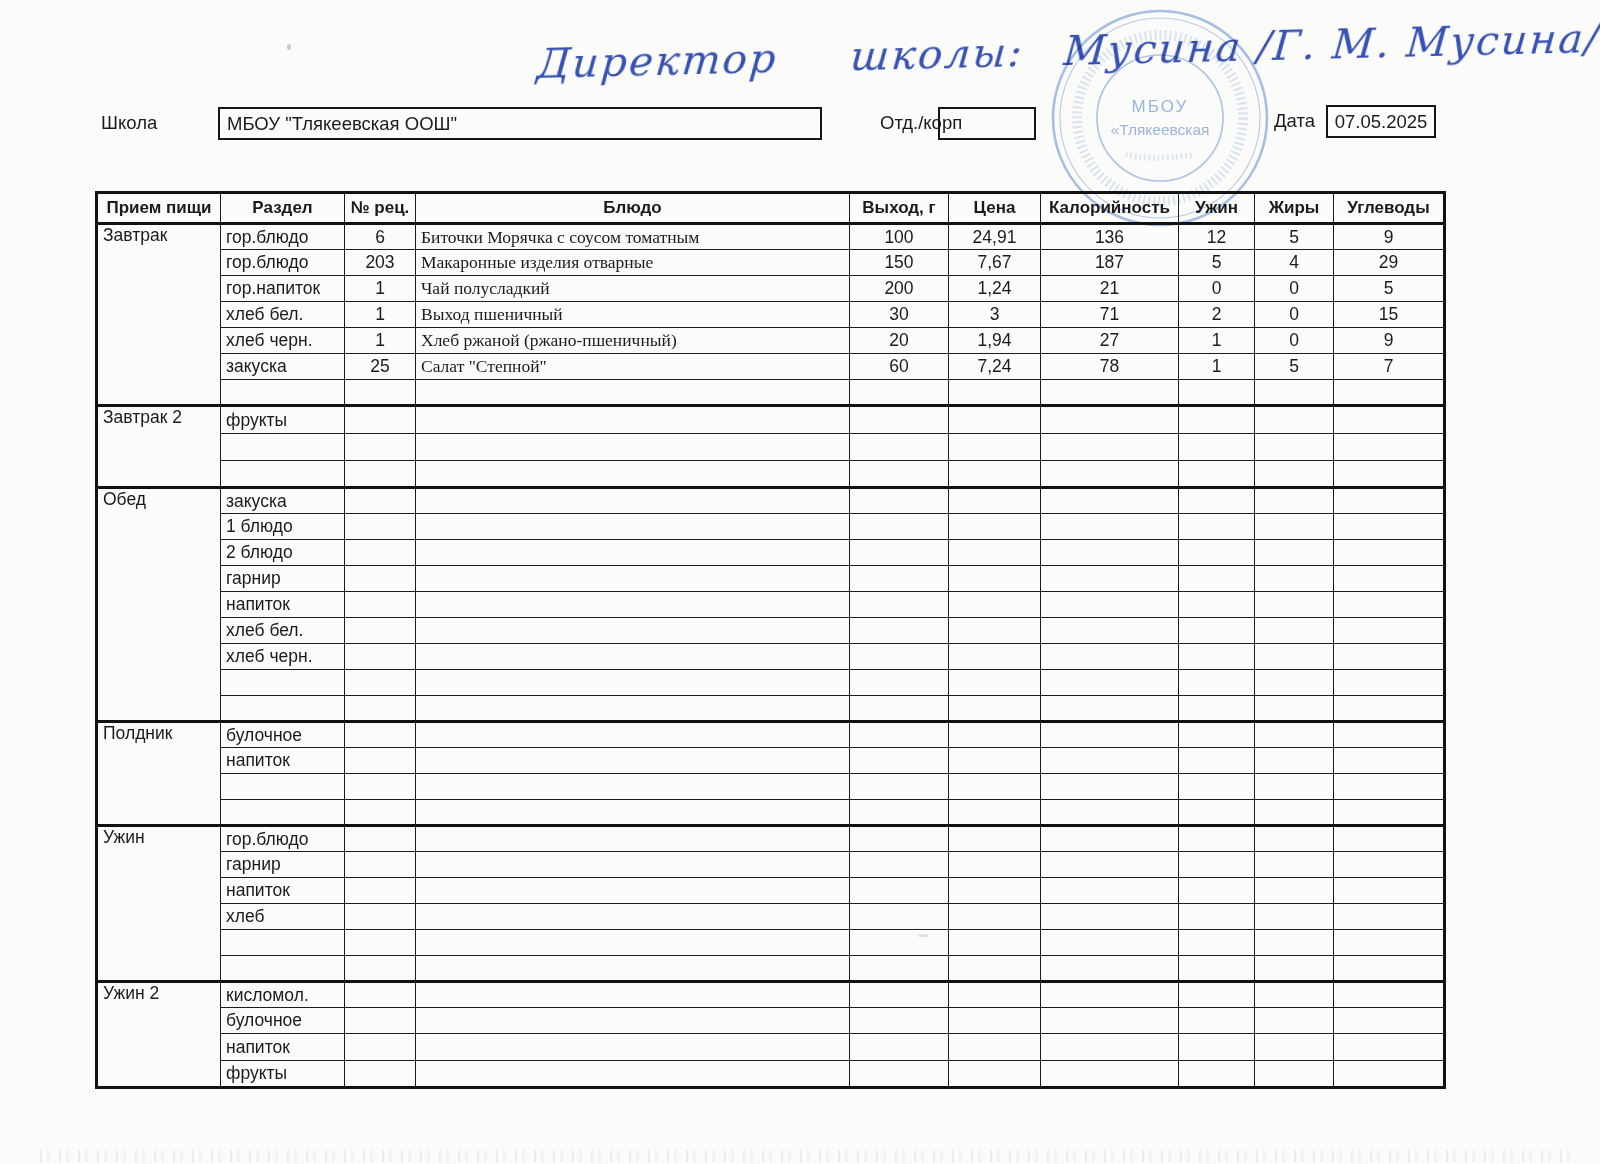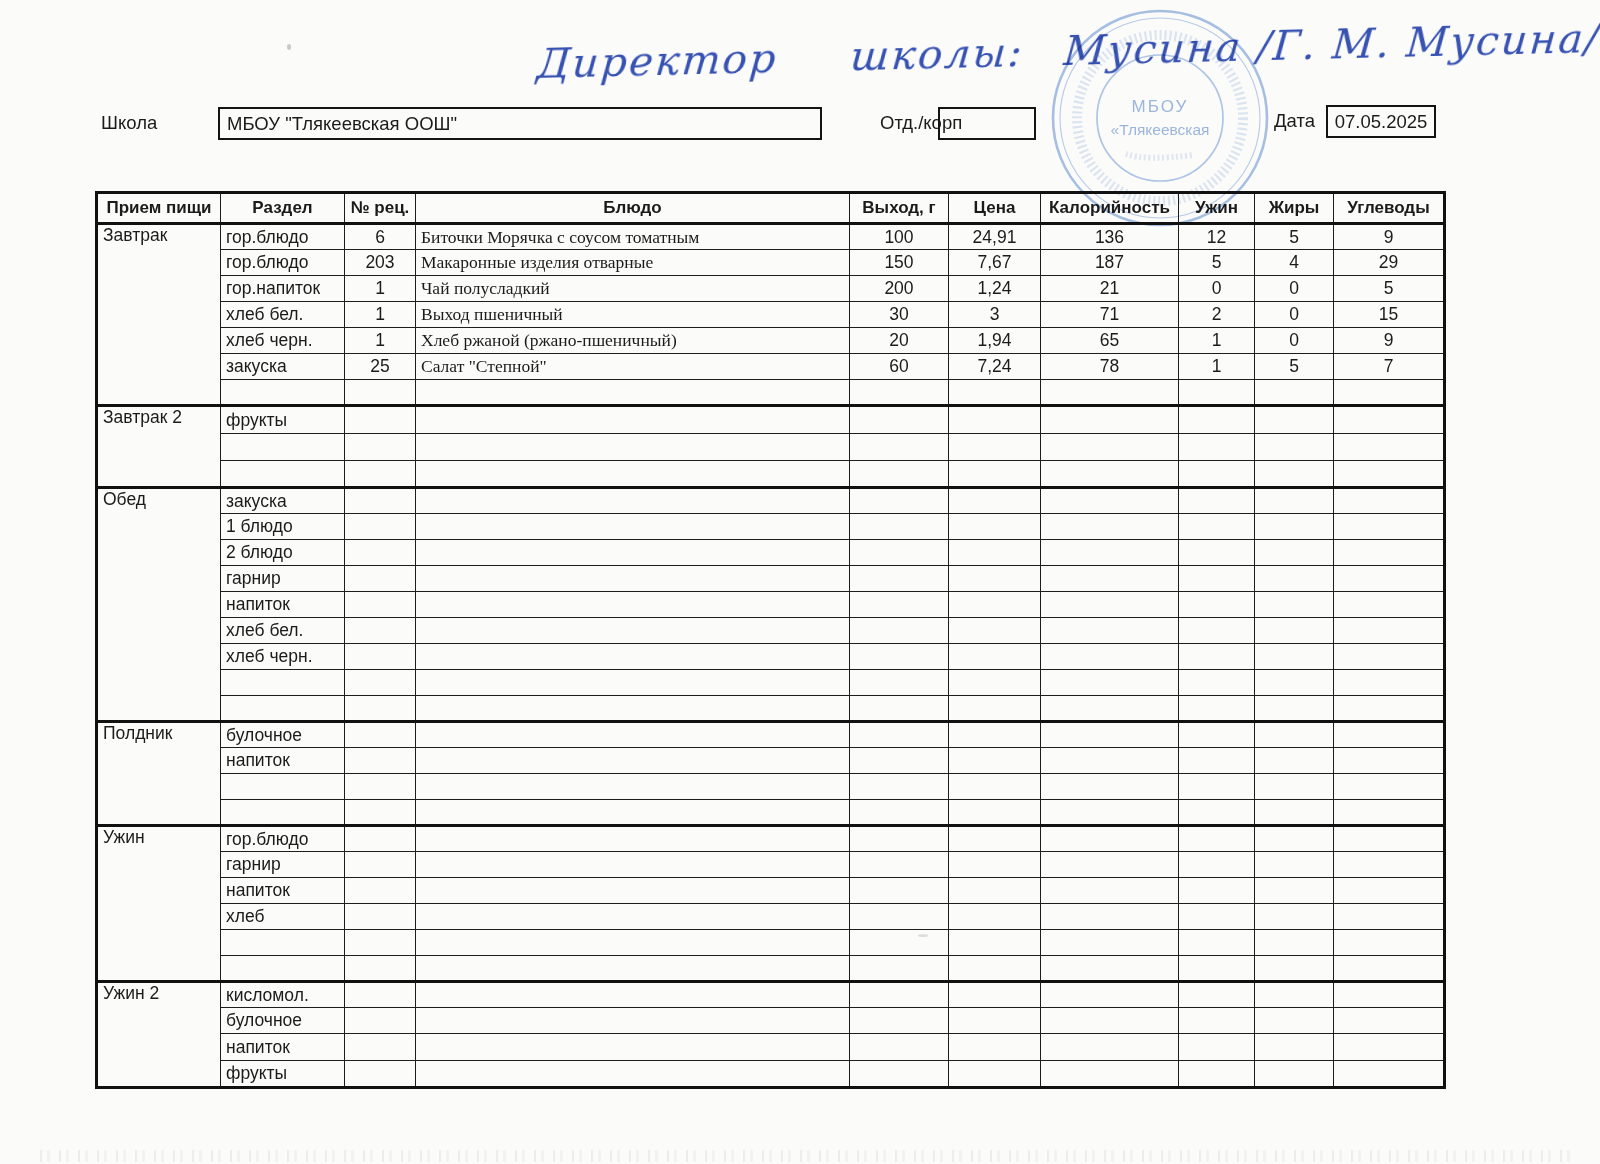--- a/index.html
+++ b/index.html
@@ -198,21 +198,21 @@
           <td class="num">2</td>
           <td class="num">0</td>
           <td class="num">15</td>
         </tr>
         <tr style="height: 26px;">
           <td class="sec">хлеб черн.</td>
           <td class="rec">1</td>
           <td class="dish">Хлеб ржаной (ржано-пшеничный)</td>
           <td class="num">20</td>
           <td class="num">1,94</td>
-          <td class="num">65</td>
+          <td class="num">27</td>
           <td class="num">1</td>
           <td class="num">0</td>
           <td class="num">9</td>
         </tr>
         <tr style="height: 26px;">
           <td class="sec">закуска</td>
           <td class="rec">25</td>
           <td class="dish">Салат "Степной"</td>
           <td class="num">60</td>
           <td class="num">7,24</td>

